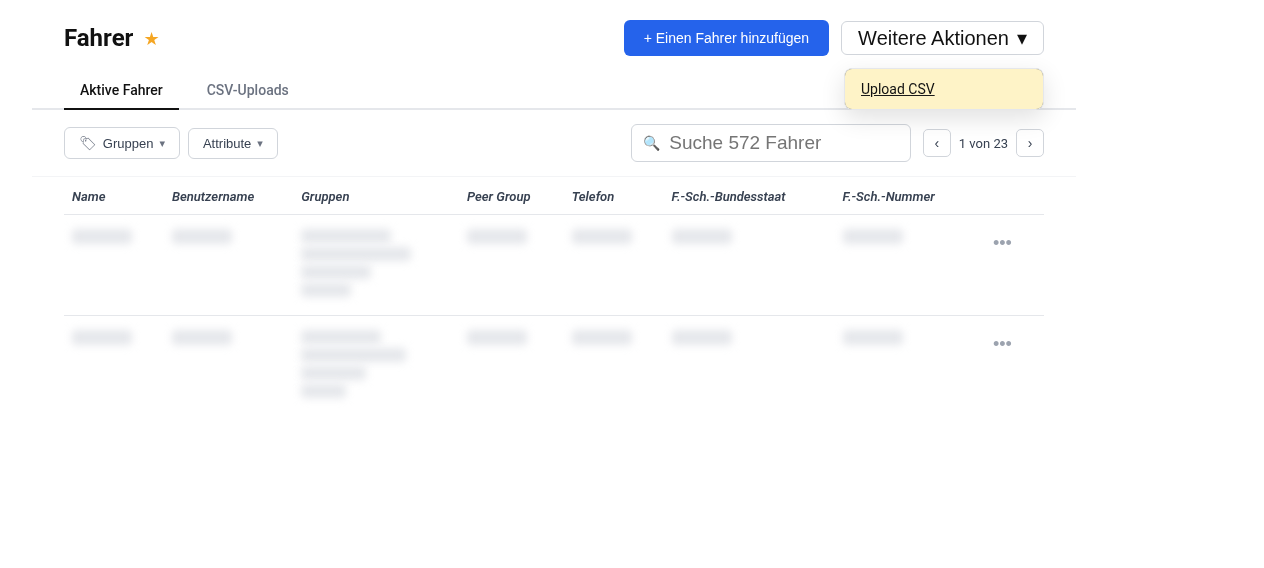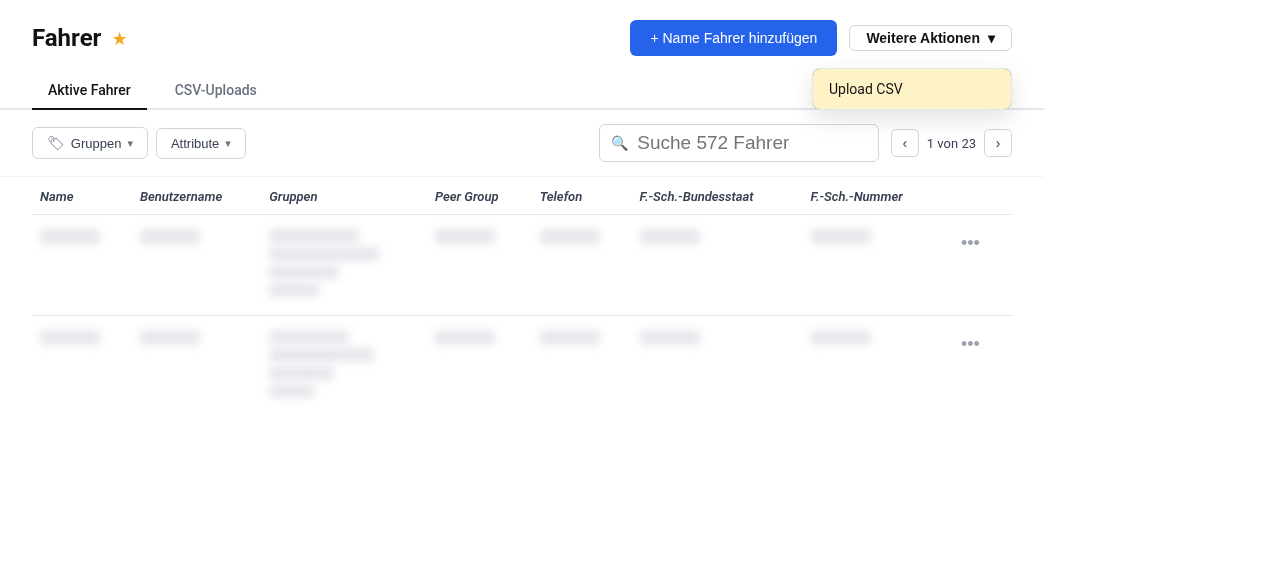--- a/index.html
+++ b/index.html
@@ -1,32 +1,32 @@
 <!DOCTYPE html>
 <html><head>
   <meta charset="utf-8">
   <style>
     * { box-sizing: border-box; margin: 0; padding: 0; }
     body { font-family: -apple-system, BlinkMacSystemFont, 'Segoe UI', Roboto, sans-serif; background: #fff; color: #1a1a1a; font-size: 14px; }
 
-    .page-container { width: 1044px; min-height: 568px; background: #fff; overflow: hidden; position: relative; }
+    .page-container { width: 1044px; min-height: 568px; background: #fff; overflow: hidden; position: relative; margin-left: 32px; }
 
     
     .header { display: flex; align-items: center; justify-content: space-between; padding: 20px 32px 16px 32px; }
     .header-left { display: flex; align-items: center; gap: 10px; }
     .page-title { font-size: 24px; font-weight: 700; color: #111; }
     .star-icon { color: #f5a623; font-size: 18px; cursor: pointer; }
     .header-right { display: flex; align-items: center; gap: 12px; position: relative; }
 
     .btn-primary { background: #2563eb; color: #fff; border: none; border-radius: 6px; padding: 10px 20px; font-size: 14px; font-weight: 500; cursor: pointer; display: flex; align-items: center; gap: 6px; }
 
-    .btn-secondary { background: #fff; color: #111; border: 1.5px solid #d1d5db; border-radius: 6px; padding: 4px 16px; font-size: 14px; font-weight: 700; cursor: pointer; display: flex; align-items: center; gap: 8px; }
+    .btn-secondary { background: #fff; color: #111; border: 1.5px solid #d1d5db; border-radius: 6px; padding: 4px 16px; font-size: 20px; font-weight: 400; cursor: pointer; display: flex; align-items: center; gap: 8px; }
 
     
-    .dropdown-menu { position: absolute; top: 48px; right: 0; background: #737373; border: 1px solid #e5e7eb; border-radius: 8px; box-shadow: 0 8px 24px rgba(0,0,0,0.12); width: 200px; z-index: 100; overflow: hidden; }
+    .dropdown-menu { position: absolute; top: 48px; right: 0; background: #737373; border: 1px solid #e5e7eb; border-radius: 8px; box-shadow: 0 8px 24px rgba(0,0,0,0.12); width: 200px; z-index: 100; overflow: hidden; text-decoration: underline; }
     .dropdown-item { padding: 12px 16px; cursor: pointer; font-size: 14px; color: #111; }
     .dropdown-item.highlighted { background: #fef3c7; color: #111; }
 
     
     .tabs { display: flex; align-items: flex-end; padding: 0 32px; border-bottom: 2px solid #e5e7eb; gap: 12px; }
     .tab { padding: 10px 16px; font-size: 14px; font-weight: 500; color: #6b7280; cursor: pointer; border-bottom: 2px solid transparent; margin-bottom: -2px; }
     .tab.active { color: #111; border-bottom: 2px solid #111; }
 
     
     .toolbar { display: flex; align-items: center; padding: 14px 32px; gap: 12px; border-bottom: 1px solid #f3f4f6; }
@@ -62,21 +62,21 @@
 <body>
 
 <div class="page-container">
 
   <div class="header">
     <div class="header-left">
       <h1 class="page-title">Fahrer</h1>
       <span class="star-icon">★</span>
     </div>
     <div class="header-right">
-      <button class="btn-primary">+ Name Fahrer hinzufügen</button>
+      <button class="btn-primary">+ Einen Fahrer hinzufügen</button>
       <button class="btn-secondary">
         <span>Weitere Aktionen</span>
         <span>▾</span>
       </button>
 
       <div class="dropdown-menu">
         <div class="dropdown-item highlighted">Upload CSV</div>
       </div>
     </div>
   </div>

